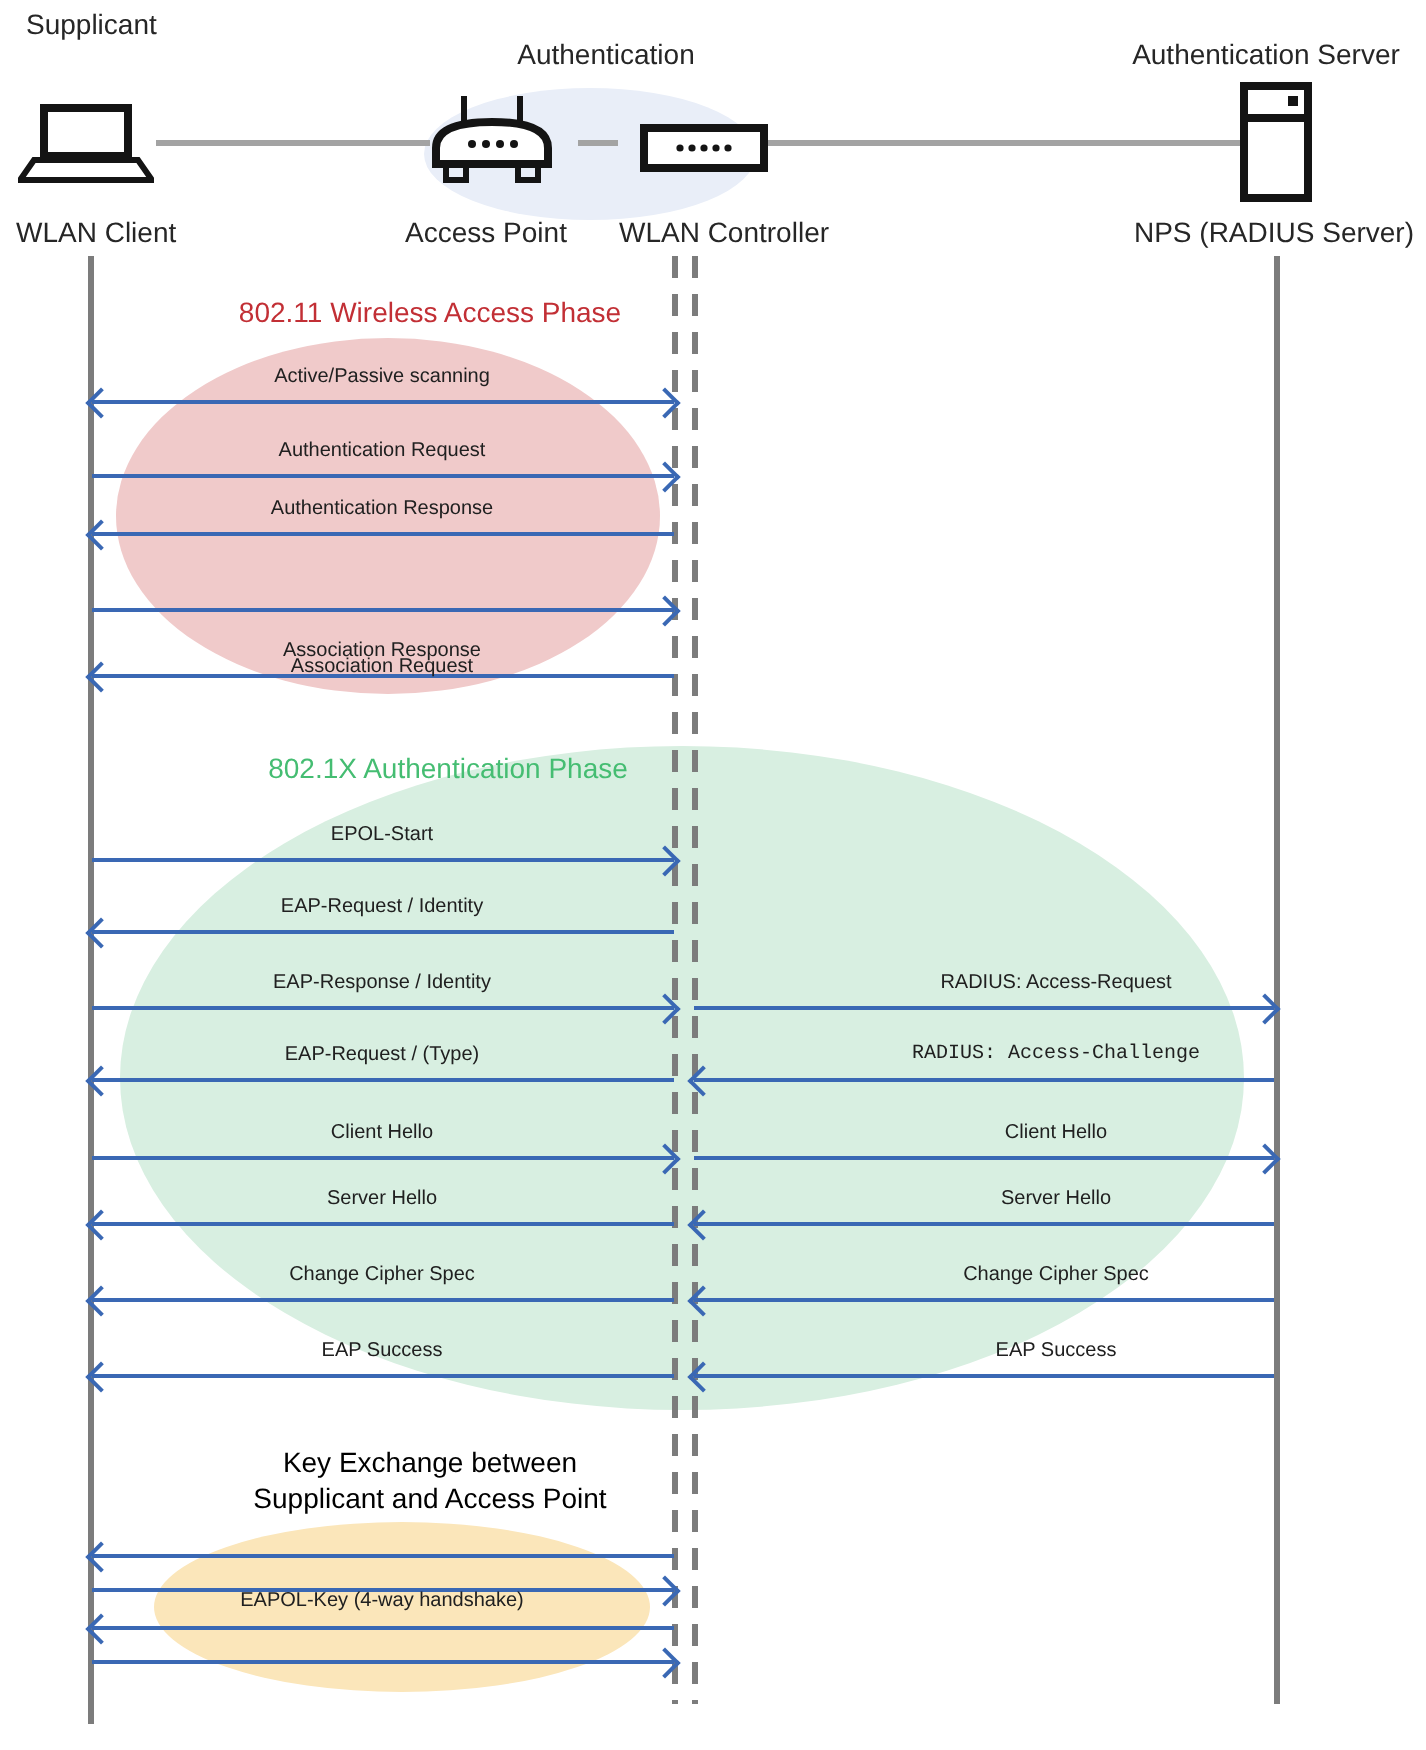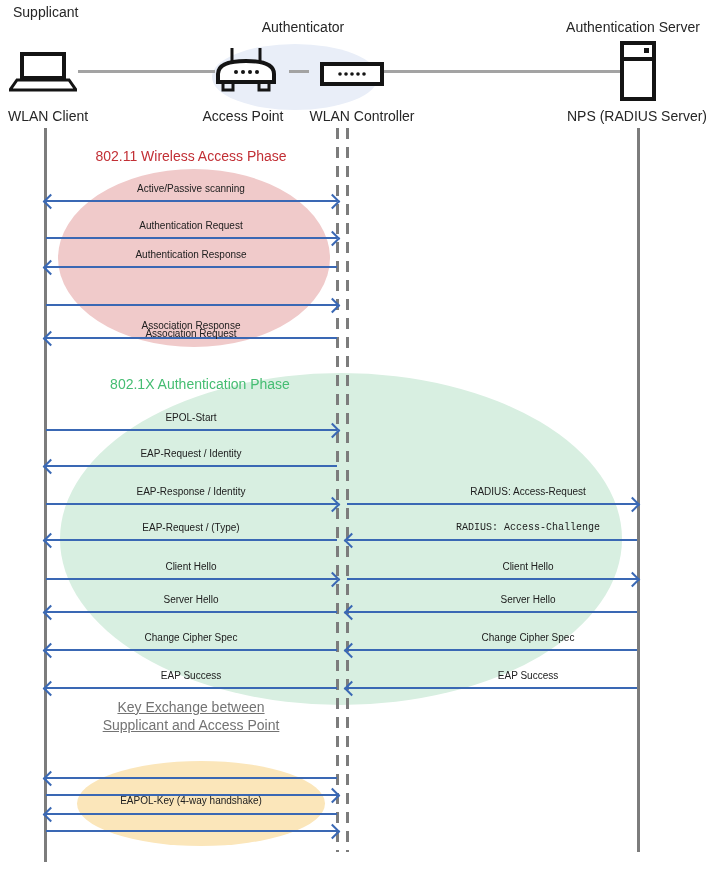--- a/index.html
+++ b/index.html
@@ -22,24 +22,24 @@
 
   .connector { position:absolute; top:70px; height:3px; background:#a3a3a3; z-index:0; }
 
   .role-label, .device-label { position:absolute; font-size:14px; color:#262626;
     white-space:nowrap; z-index:3; }
   .centered { text-align:center; }
 
   .icon { position:absolute; z-index:2; }
 
   .phase-title { position:absolute; font-size:14px; z-index:3; text-align:center;
-    white-space:nowrap; line-height:18px; }
+    white-space:nowrap; line-height:18px;padding-left:24px; }
   #phase1-title { left:45px; top:147px; width:292px; color:#c22f35; }
   #phase2-title { left:45px; top:375px; width:310px; color:#45bd72; }
-  #phase3-title { left:45px; top:698px; width:292px; color:#737373;text-decoration:underline; }
+  #phase3-title { left:45px; top:722px; width:292px; color:#000000; }
 
   .arrow { position:absolute; height:0; border-top:2px solid #3a68b4; z-index:2; }
   .arrow::before, .arrow::after { content:none; position:absolute; width:9px; height:9px;
     top:-6px; border-left:2px solid #3a68b4; border-bottom:2px solid #3a68b4; }
   .dir-left::before,  .dir-both::before { content:""; left:-1px;  transform:rotate(45deg); }
   .dir-right::after,  .dir-both::after  { content:""; right:-1px; transform:rotate(225deg); }
 
   .msg-label { position:absolute; font-size:10px; color:#202020; text-align:center;
     white-space:nowrap; z-index:3; }
   .seg-L { left:45px;  width:292px; }
@@ -49,21 +49,21 @@
 <body>
 
 <div id="canvas">
 
   <div class="ellipse" id="ellipse-authenticator"></div>
   <div class="ellipse" id="ellipse-80211"></div>
   <div class="ellipse" id="ellipse-8021x"></div>
   <div class="ellipse" id="ellipse-keyexchange"></div>
 
   <div class="role-label" style="left:13px; top:4px;">Supplicant</div>
-  <div class="role-label centered" style="left:212px; top:19px; width:182px;">Authenticator</div>
+  <div class="role-label centered" style="left:212px; top:19px; width:182px;">Authentication</div>
   <div class="role-label centered" style="left:533px; top:19px; width:200px;">Authentication Server</div>
 
   <div class="connector" style="left:78px;  width:137px;"></div>
   <div class="connector" style="left:289px; width:20px;"></div>
   <div class="connector" style="left:384px; width:236px;"></div>
 
   <div class="icon" style="left:9px; top:52px;">
     <svg width="68" height="42" viewBox="0 0 68 42">
       <rect x="13" y="2" width="42" height="24" fill="none" stroke="#141414" stroke-width="4"></rect>
       <path d="M8 28 L60 28 L67 38 L1 38 Z" fill="#fff" stroke="#141414" stroke-width="3"></path>

